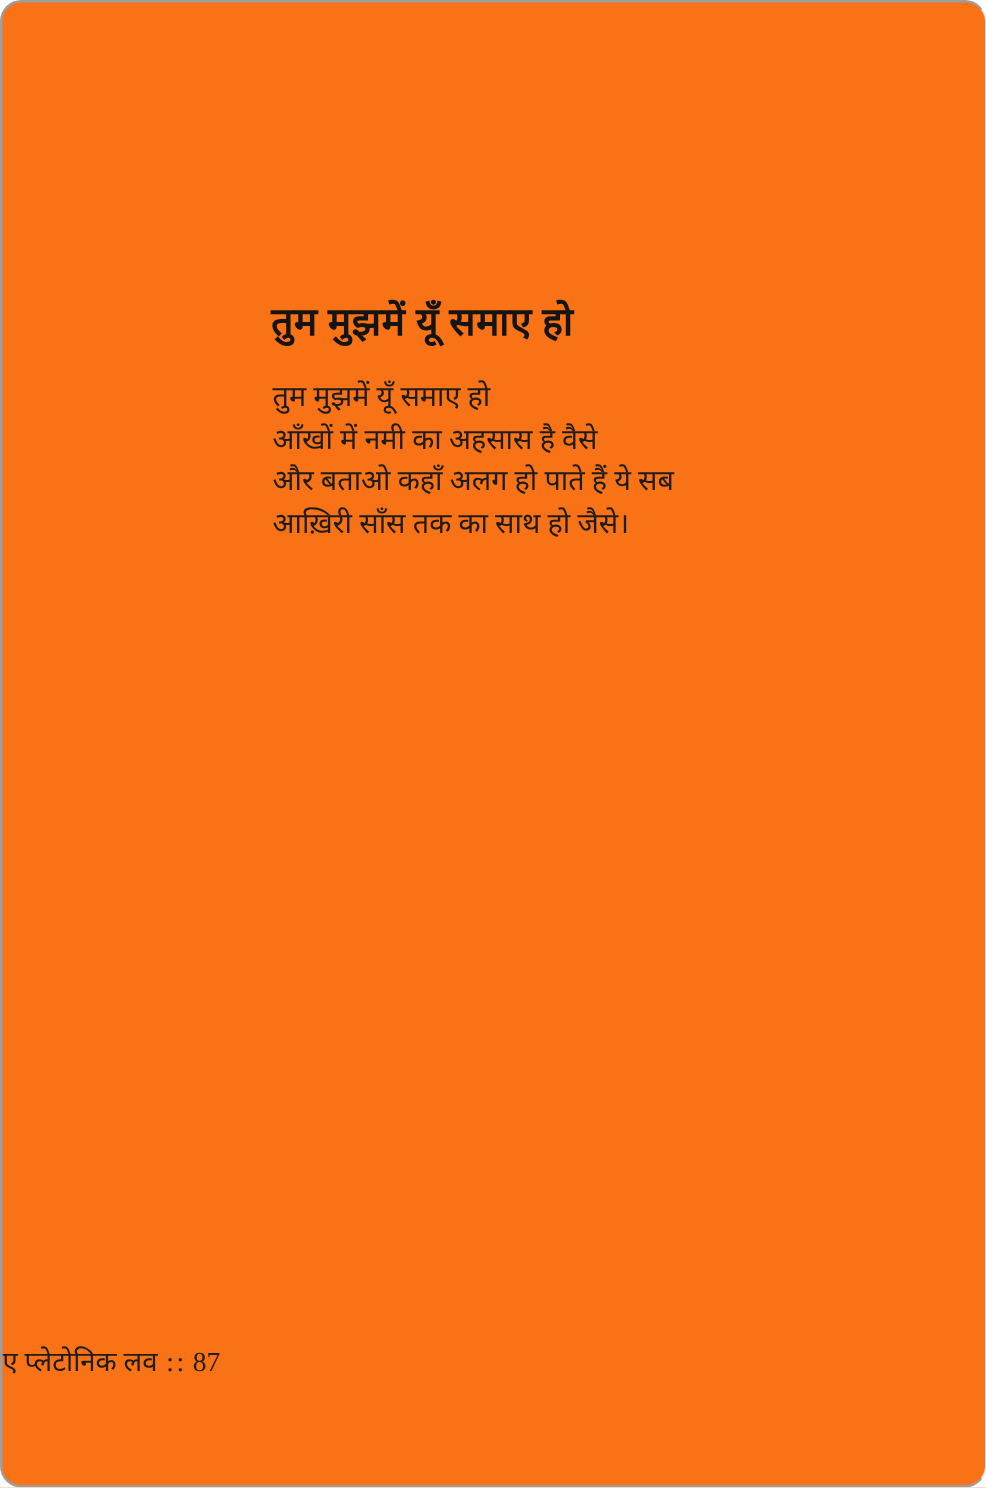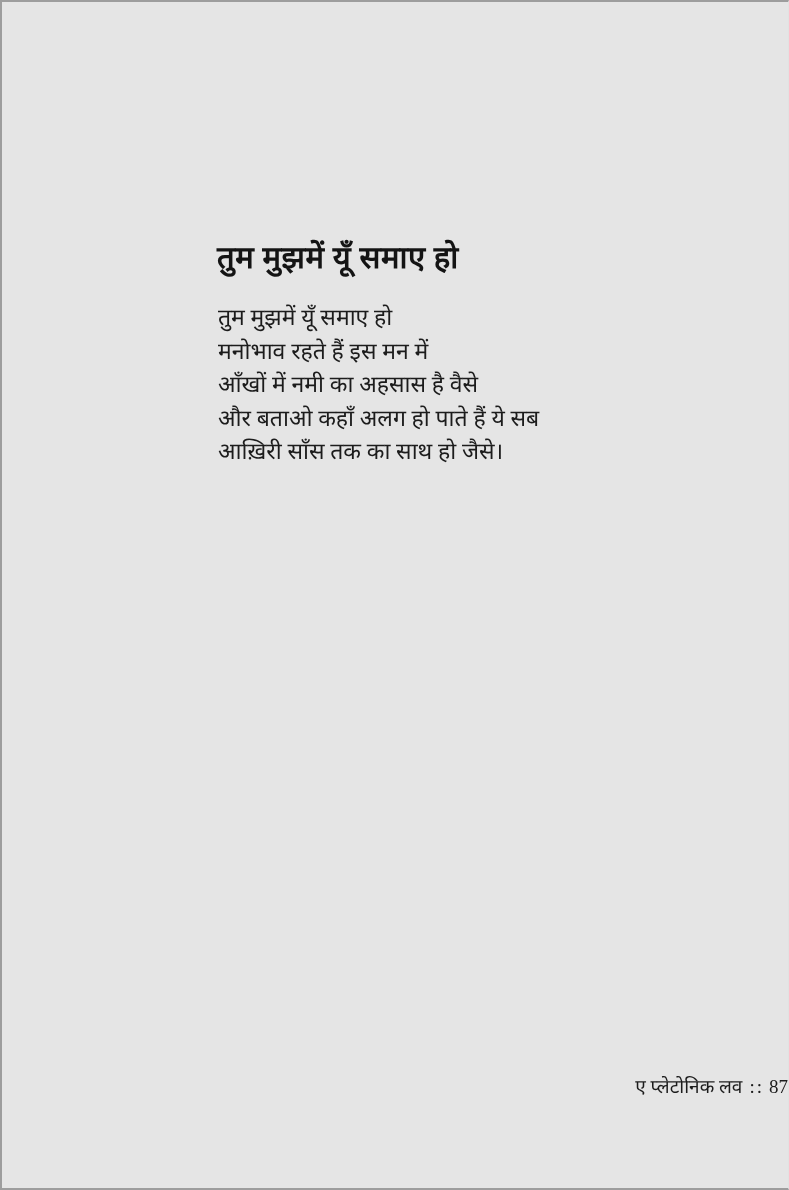--- a/index.html
+++ b/index.html
@@ -8,26 +8,27 @@
     width: 789px;
     height: 1190px;
     background: #ffffff;
     font-family: "Liberation Serif", "DejaVu Serif", serif;
   }
 
   .book-page {
     position: relative;
     width: 789px;
     height: 1190px;
-    background: #e5e5e5;
+    background: #f97316;
     border-top: 2px solid #9d9d9d;
     border-left: 2px solid #9d9d9d;
     border-bottom: 2px solid #9d9d9d;
     border-right: 1px solid #e2e2e2;
     overflow: hidden;
+    border-radius: 17px;
   }
 
   .poem-title {
     position: absolute;
     left: 215px;
     top: 233px;
     font-size: 31px;
     font-weight: bold;
     color: #141414;
     letter-spacing: 0.5px;
@@ -46,40 +47,38 @@
 
   .poem-line {
     display: block;
   }
 
   .page-footer {
     position: absolute;
     left: 0;
     right: 0;
     top: 1071px;
-    text-align: right;
-    font-size: 19px;
+    text-align: left;
+    font-size: 22px;
     color: #1c1c1c;
     white-space: nowrap;
-    margin-left: 33px;
   }
 
   .page-footer span { display: inline; }
   .footer-separator { margin: 0 5px 0 7px; letter-spacing: 2px; }
 </style>
 </head>
 <body>
 
 <div class="book-page">
 
   <h1 class="poem-title">तुम मुझमें यूँ समाए हो</h1>
 
   <div class="poem-body">
     <span class="poem-line">तुम मुझमें यूँ समाए हो</span>
-    <span class="poem-line">मनोभाव रहते हैं इस मन में</span>
     <span class="poem-line">आँखों में नमी का अहसास है वैसे</span>
     <span class="poem-line">और बताओ कहाँ अलग हो पाते हैं ये सब</span>
     <span class="poem-line">आख़िरी साँस तक का साथ हो जैसे।</span>
   </div>
 
   <div class="page-footer">
     <span class="footer-book-title">ए प्लेटोनिक लव</span><span class="footer-separator">::</span><span class="footer-page-number">87</span>
   </div>
 
 </div>

